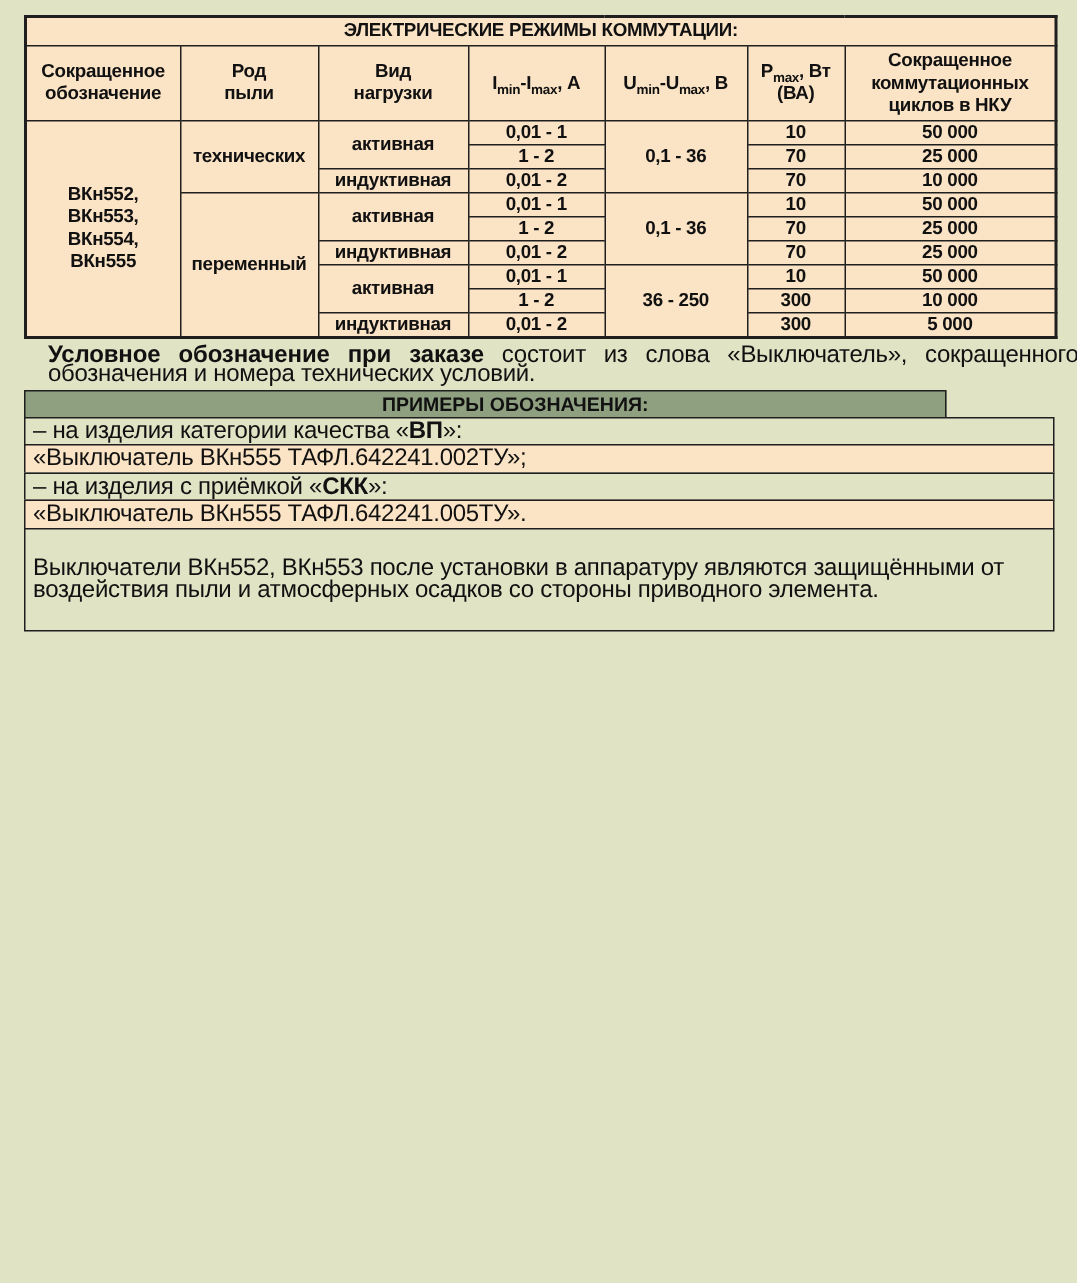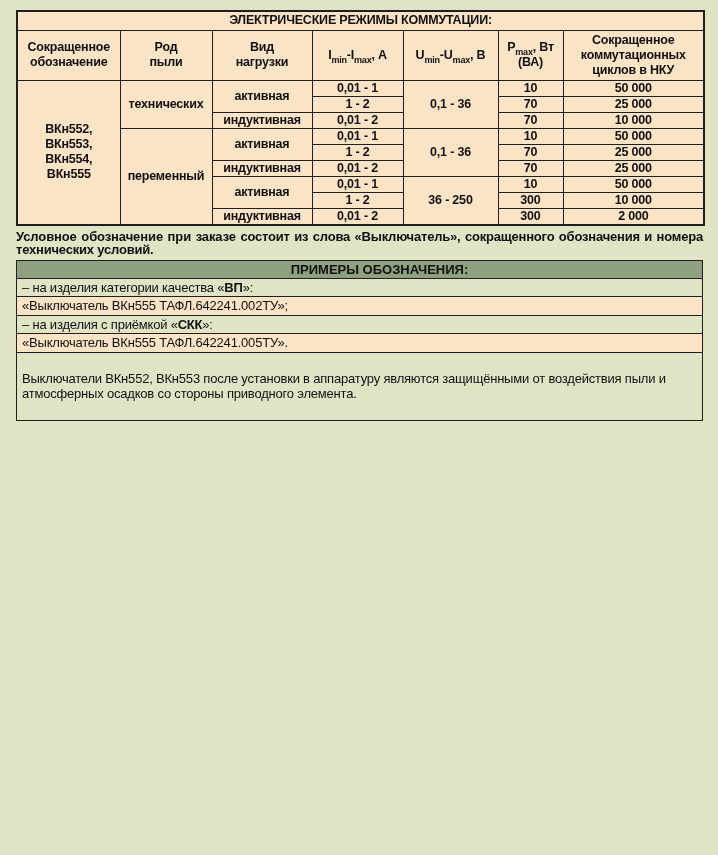--- a/index.html
+++ b/index.html
@@ -44,45 +44,44 @@
     height:19px;
     letter-spacing:0;
   }
   tr.colheads th{height:50px; white-space:pre-line;}
   tbody td{height:16px;}
   td.designation{white-space:pre-line; line-height:16px;}
   sub.sb{font-size:9px; line-height:0;}
 
   p.ordernote{
     width:687px;
-    margin:4px 0 3px 0;
-    font-size:13px;
+    margin:4px 0 3px 16px;
+    font-size:16px;
     line-height:13.5px;
     text-align:justify;
     letter-spacing:-0.2px;
-    font-weight:bold;
   }
   p.ordernote b{letter-spacing:-0.1px;}
 
   .bar2{
-    width:687px;
+    width:615px;
     background:var(--bar-green);
     border:1px solid var(--border);
     font-weight:bold;
     font-size:13px;
     text-align:center;
     height:19px;
     line-height:17px;
     padding-left:40px;
   }
   .exrow{
     width:687px;
     border:1px solid var(--border);
     margin-top:-1px;
-    font-size:13px;
+    font-size:16px;
     line-height:15.5px;
     padding:1px 5px;
     letter-spacing:-0.2px;
   }
   .exrow.green{background:var(--page-bg);}
   .exrow.peach{background:var(--cell-peach);}
   .exrow.footer{background:var(--page-bg); padding:18px 5px;}
 </style>
 </head>
 <body>
@@ -170,21 +169,21 @@
       </tr>
       <tr>
         <td>1 - 2</td>
         <td>300</td>
         <td>10 000</td>
       </tr>
       <tr>
         <td>индуктивная</td>
         <td>0,01 - 2</td>
         <td>300</td>
-        <td>2 000</td>
+        <td>5 000</td>
       </tr>
     </tbody>
   </table>
 
   <p class="ordernote"><b>Условное обозначение при заказе</b><span> состоит из слова «Выключатель», сокращенного обозначения и номера технических условий.</span></p>
 
   <div class="bar2">ПРИМЕРЫ ОБОЗНАЧЕНИЯ:</div>
 
   <div class="exrow green"><span>– на изделия категории качества «</span><b>ВП</b><span>»:</span></div>
   <div class="exrow peach">«Выключатель ВКн555 ТАФЛ.642241.002ТУ»;</div>

